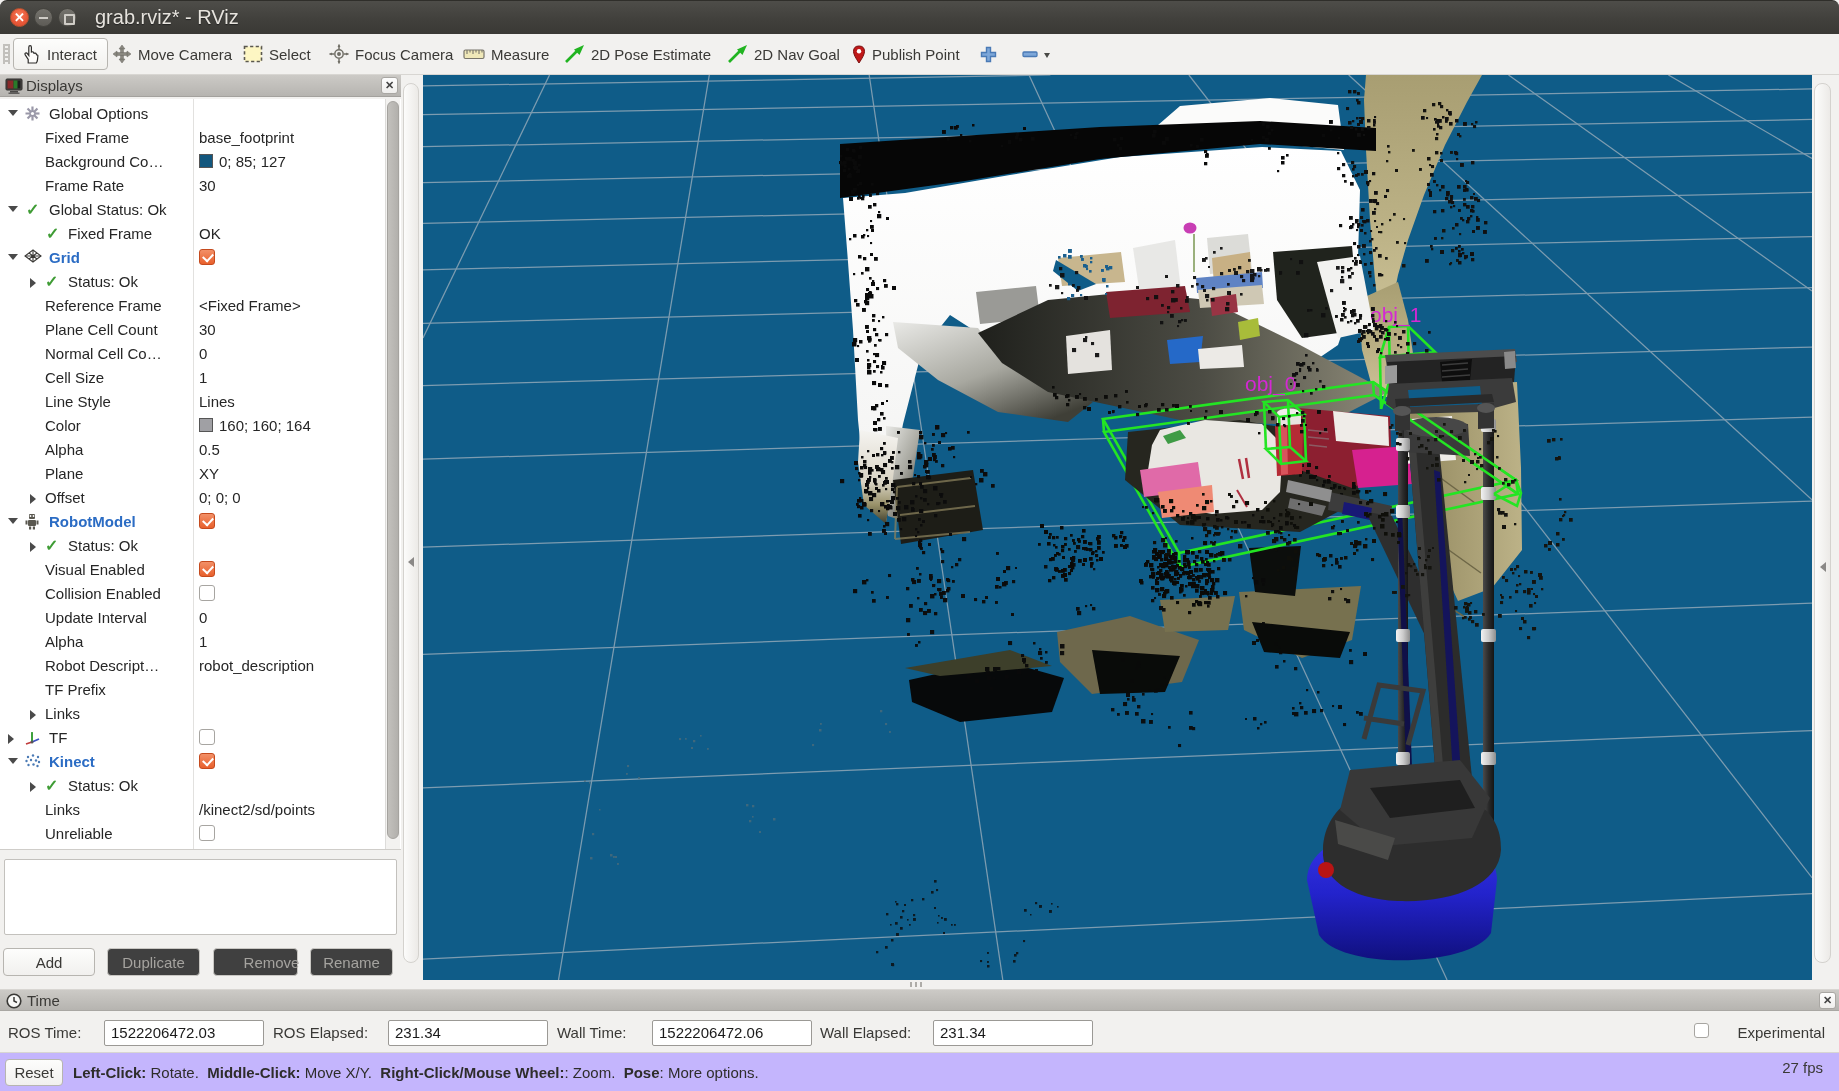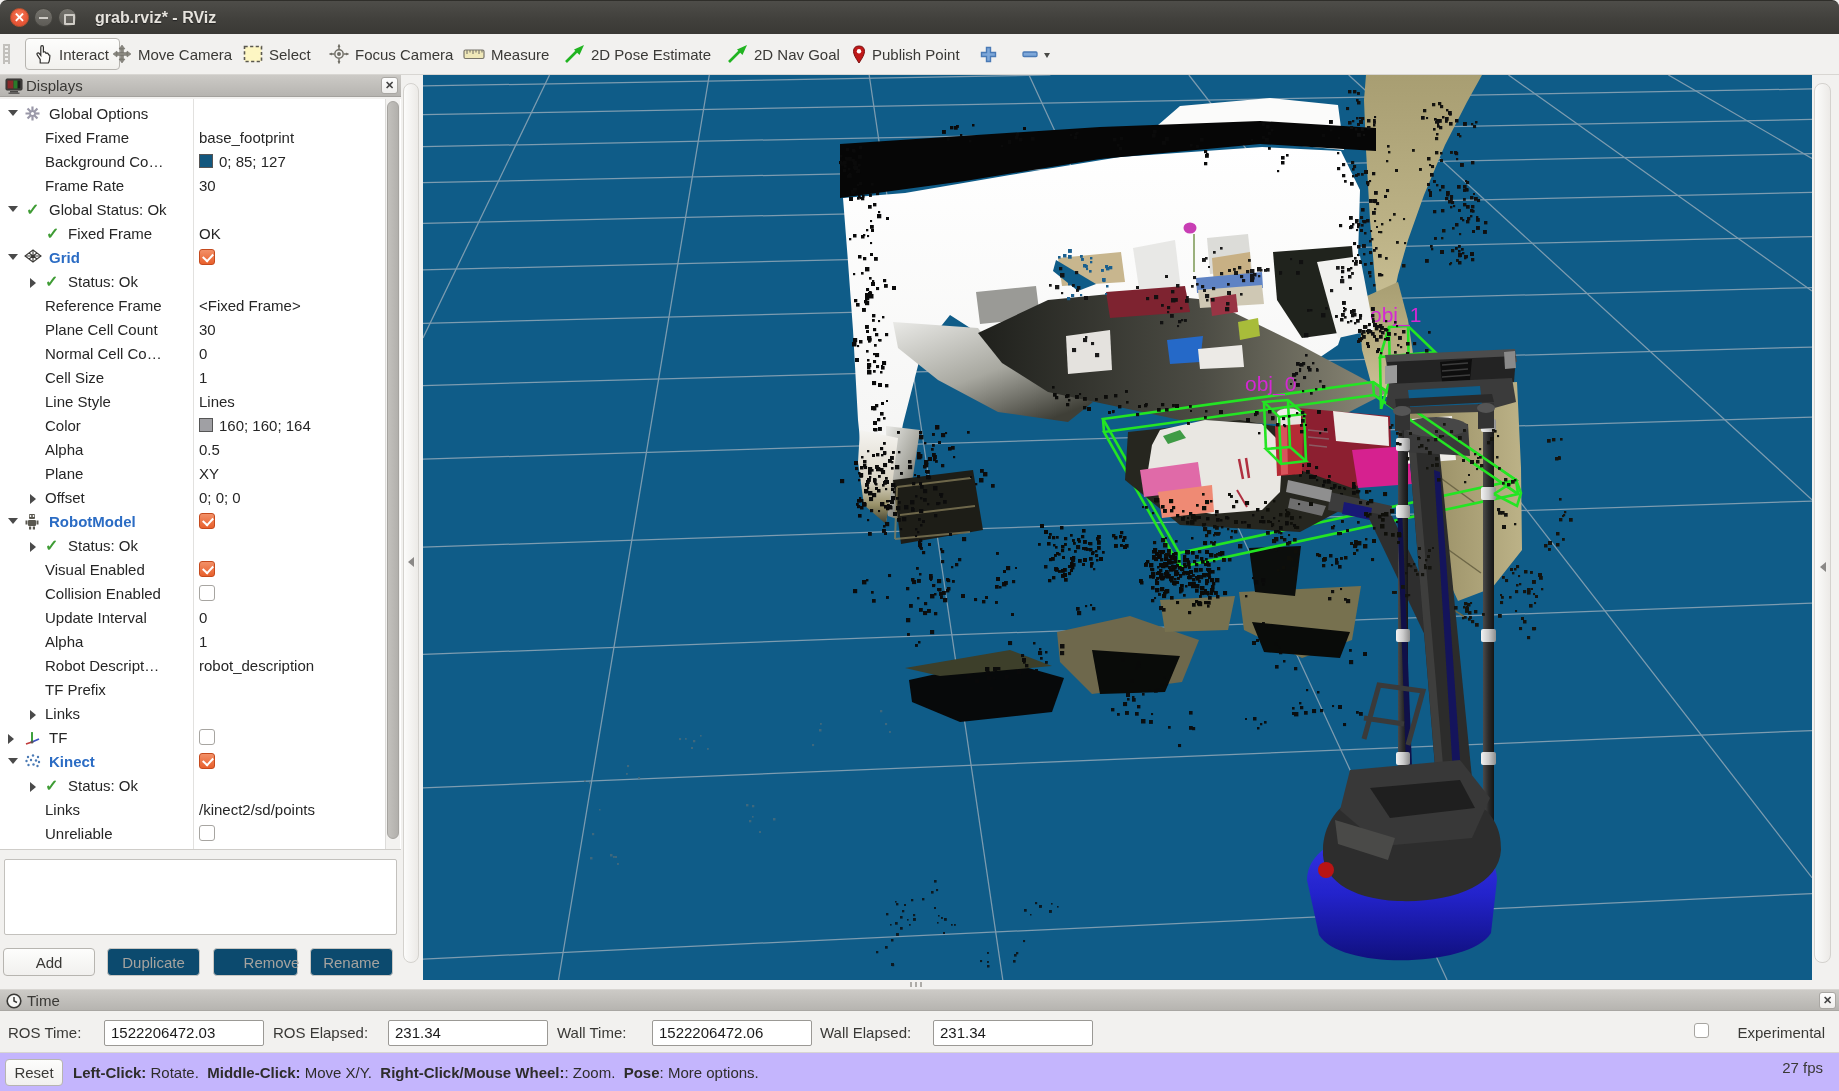--- a/index.html
+++ b/index.html
@@ -14,21 +14,21 @@
 #btnclose{left:10px;background:radial-gradient(circle at 50% 35%,#f77b56,#e8593a 55%,#d9482c);
  border:1px solid #b8522f;}
 #btnclose:after{content:"✕";position:absolute;left:0;top:0;width:100%;height:100%;
  color:#fff;font-size:13px;line-height:18px;text-align:center;font-weight:bold;}
 #btnmin{left:34px;background:linear-gradient(#75736d,#5d5b56);border:1px solid #45443f;}
 #btnmin:after{content:"";position:absolute;left:4px;top:8px;width:9px;height:2px;background:#cfccc6;}
 #btnmax{left:58px;background:linear-gradient(#75736d,#5d5b56);border:1px solid #45443f;}
 #btnmax:after{content:"";position:absolute;left:5px;top:5px;width:7px;height:7px;
  border:2px solid #cfccc6;border-radius:1px;}
 #wtitle{position:absolute;left:95px;top:0;height:34px;line-height:33px;color:#e6e3dd;
- font-size:16px;font-weight:bold;text-shadow:0 1px 1px #222;}
+ font-size:20px;font-weight:normal;text-shadow:0 1px 1px #222;}
 
 #toolbar{position:absolute;left:0;top:34px;width:1839px;height:41px;
  background:#f2f1ef;border-bottom:1px solid #d8d6d2;}
 .tbtn{position:absolute;top:4px;height:32px;display:flex;align-items:center;
  font-size:15px;color:#3a3936;white-space:nowrap;}
 .tbtn svg{margin-right:6px;}
 #interactbtn{border:1px solid #b7b5b0;border-radius:4px;
  background:linear-gradient(#fdfdfc,#f2f1ee);padding:0 10px 0 8px;
  box-shadow:inset 0 1px 0 #fff;}
 .grip{position:absolute;left:3px;top:10px;width:7px;height:20px;
@@ -59,21 +59,21 @@
 .tick{position:absolute;top:2px;color:#3f9c35;font-size:16px;font-weight:bold;}
 .swatch{position:absolute;top:4px;width:14px;height:14px;border:1px solid #555;}
 #treescroll{position:absolute;right:1px;top:24px;width:15px;height:750px;background:#f3f2f0;border-left:1px solid #dddcda;}
 #treescroll .thumb{position:absolute;left:1px;top:2px;width:12px;height:738px;border-radius:7px;
  background:linear-gradient(90deg,#c3c1bd,#b2b0ac);border:1px solid #a5a39f;}
 #descbox{position:absolute;left:4px;top:784px;width:393px;height:76px;background:#fff;
  border:1px solid #c3c1bd;border-radius:2px;}
 .bbtn{position:absolute;top:873px;height:28px;border:1px solid #b7b5b0;border-radius:4px;
  background:linear-gradient(#fdfdfc,#f1f0ee);font-size:15px;color:#3a3936;
  display:flex;align-items:center;justify-content:center;}
-.bbtn.dis{color:#a5a39f;border-color:#c9c7c3;background:#0c4a6e;}
+.bbtn.dis{color:#a5a39f;border-color:#c9c7c3;background:#404040;}
 
 #lsplit{position:absolute;left:401px;top:75px;width:22px;height:905px;background:#f2f1ef;}
 #rstrip{position:absolute;left:1812px;top:75px;width:27px;height:905px;background:#f2f1ef;}
 #rstrip .bar{position:absolute;left:2px;top:8px;width:17px;height:880px;background:linear-gradient(90deg,#fcfcfb,#eceae7);
  border:1px solid #d4d2ce;border-radius:8px;}
 .splarrow{position:absolute;width:0;height:0;border-top:5px solid transparent;
  border-bottom:5px solid transparent;border-right:6px solid #8a8886;}
 
 #viewport{position:absolute;left:423px;top:75px;width:1389px;height:905px;background:#0f5c88;}
 
@@ -94,21 +94,21 @@
 </head>
 <body>
 <div id="titlebar">
  <div class="winbtn" id="btnclose"></div>
  <div class="winbtn" id="btnmin"></div>
  <div class="winbtn" id="btnmax"></div>
  <div id="wtitle">grab.rviz* - RViz</div>
 </div>
 <div id="toolbar">
  <div class="grip"></div>
- <div class="tbtn" id="interactbtn" style="left:25px;"><svg width="19" height="21" viewBox="0 0 19 21">
+ <div class="tbtn" id="interactbtn" style="left:13px;"><svg width="19" height="21" viewBox="0 0 19 21">
         <path d="M6.2 19 L6.2 15.5 L3.4 11.2 Q2.4 9.6 3.6 9 Q4.6 8.5 5.6 9.8 L6.8 11.4 L6.8 3.2 Q6.8 1.6 8.1 1.6 Q9.4 1.6 9.4 3.2 L9.4 8 L10.2 7.8 Q11.3 7.6 11.7 8.6 L12 9.4 L12.9 9.2 Q13.9 9 14.3 10 L14.6 10.8 Q15.8 10.6 15.9 11.8 L15.5 15.6 Q15.3 17.5 14.3 19 Z" fill="#fdfcfa" stroke="#2e2d2b" stroke-width="1.2"></path>
       </svg> Interact</div>
  <div class="tbtn" style="left:112px;"><svg width="20" height="20" viewBox="0 0 20 20">
         <g fill="#8a8880" stroke="#6a6862" stroke-width="0.5">
           <polygon points="10,1 13,5 7,5"></polygon>
           <polygon points="10,19 13,15 7,15"></polygon>
           <polygon points="1,10 5,7 5,13"></polygon>
           <polygon points="19,10 15,7 15,13"></polygon>
           <rect x="8.6" y="5" width="2.8" height="10"></rect>
           <rect x="5" y="8.6" width="10" height="2.8"></rect>

